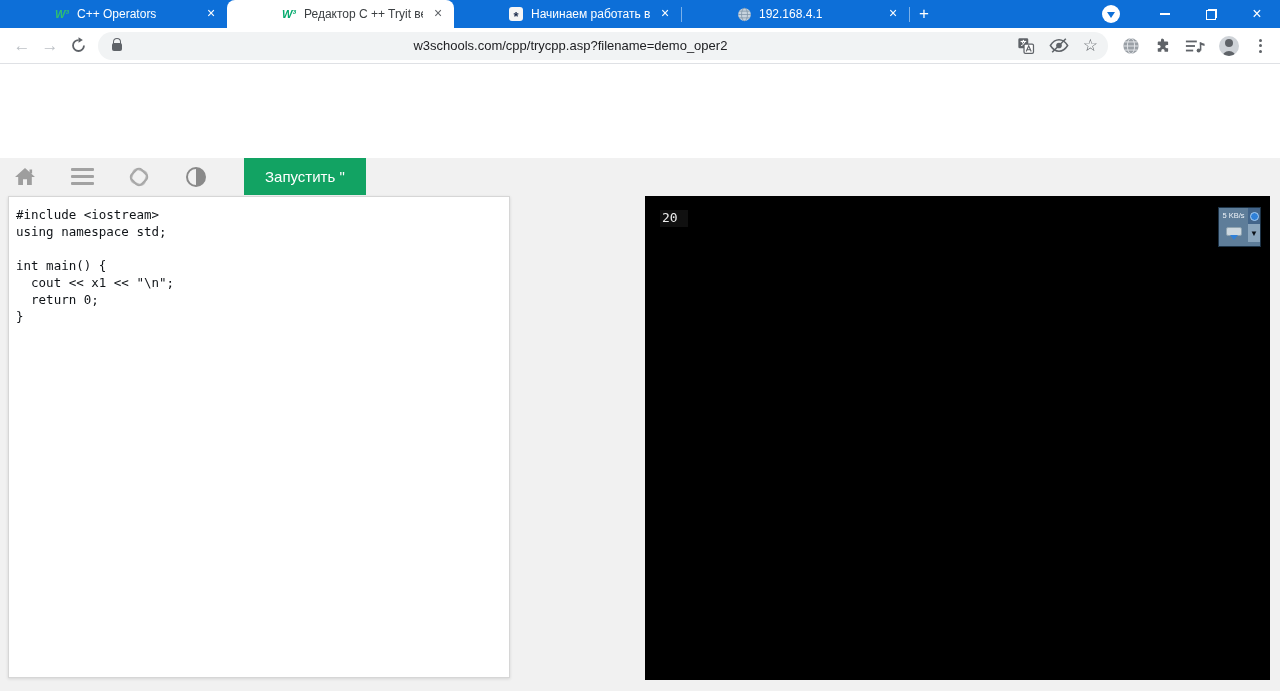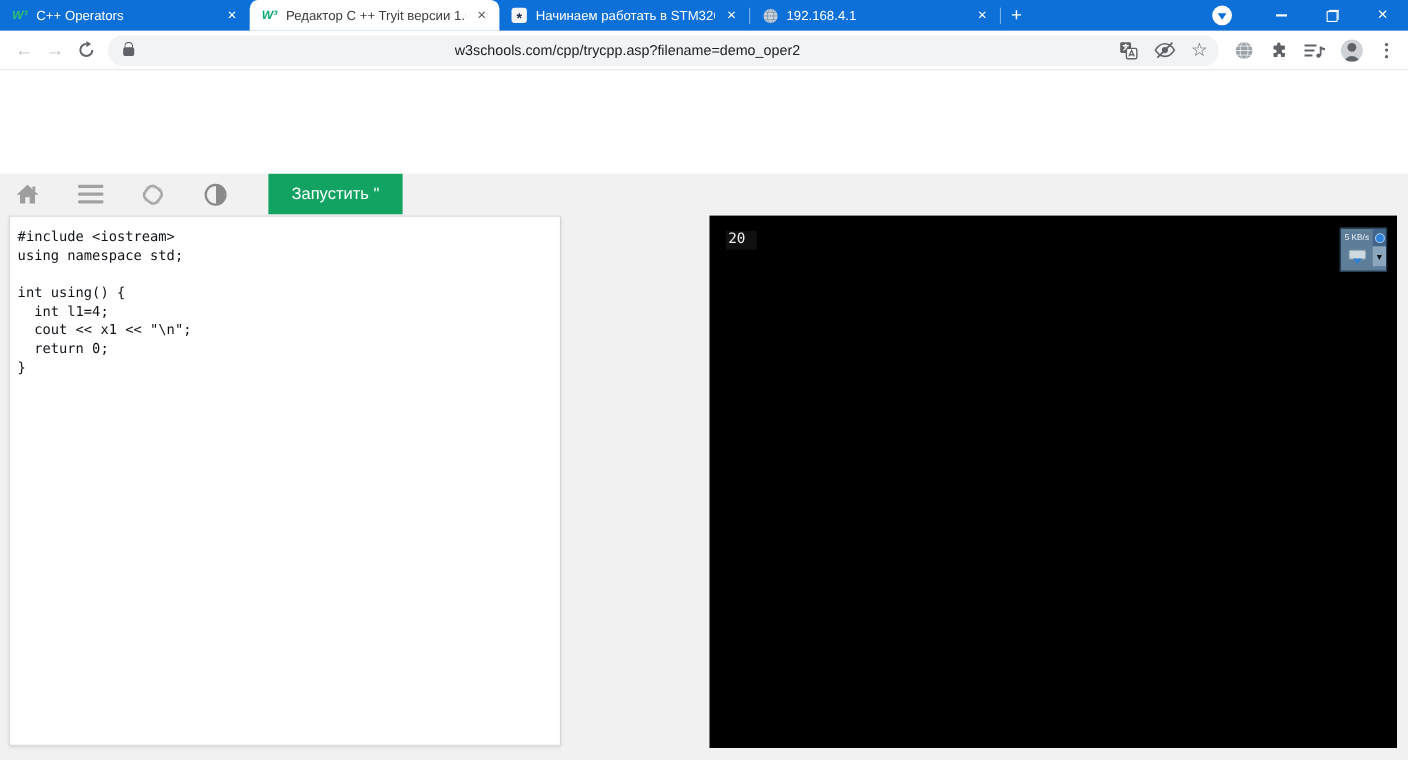--- a/index.html
+++ b/index.html
@@ -8,21 +8,21 @@
 
   
   .tabbar { height:28px; background:#0d6fd8; display:flex; align-items:stretch; }
   .tab { width:227px; display:flex; align-items:center; gap:7px; padding:0 8px 0 10px;
          color:#fff; font-size:12px; position:relative; }
   .tab.active { background:#fff; color:#3c4043; border-radius:8px 8px 0 0; }
   .tab-title { flex:1; white-space:nowrap; overflow:hidden; }
   .tab-close { font-size:14px; line-height:14px; width:16px; height:16px; text-align:center;
                border-radius:50%; cursor:default; flex:none; }
   .tab.active .tab-close { color:#5f6368; }
-  .fav { flex:none; width:16px; height:16px; display:flex; align-items:center; justify-content:center; }
+  .fav { flex:none; width:16px; height:16px; display:flex; align-items:center; justify-content:center;margin-left:44px; }
   .fav-w3 { color:#2fbf71; font-weight:bold; font-size:11px; font-style:italic; }
   .tab.active .fav-w3 { color:#04AA6D; }
   .fav-stm { width:14px; height:14px; background:#f5f5f5; border-radius:3px; color:#1b2a4a;
              font-size:13px; font-weight:bold; display:flex; align-items:center; justify-content:center; }
   .fav-stm span { margin-top:4px; }
   .sep { width:1px; height:15px; background:rgba(255,255,255,.45); align-self:center; }
   .newtab { width:28px; display:flex; align-items:center; justify-content:center;
             color:#fff; font-size:17px; font-weight:300; }
   .tabbar-spacer { flex:1; }
   .winbtns { display:flex; align-items:center; }
@@ -254,22 +254,21 @@
   </div>
   <button class="runbtn">Запустить "</button>
 </div>
 
 <div class="workspace">
   <div class="editor">
     <div class="code">
       <div class="code-line">#include &lt;iostream&gt;</div>
       <div class="code-line">using namespace std;</div>
       <div class="code-line"></div>
-      <div class="code-line">int using() {</div>
-      <div class="code-line">  int l1=4;</div>
+      <div class="code-line">int main() {</div>
       <div class="code-line">  cout &lt;&lt; x1 &lt;&lt; "\n";</div>
       <div class="code-line">  return 0;</div>
       <div class="code-line">}</div>
     </div>
   </div>
 
   <div class="output">
     <span class="output-text">20</span>
     <div class="netw">
       <div class="nw-speed">5 KB/s</div>

